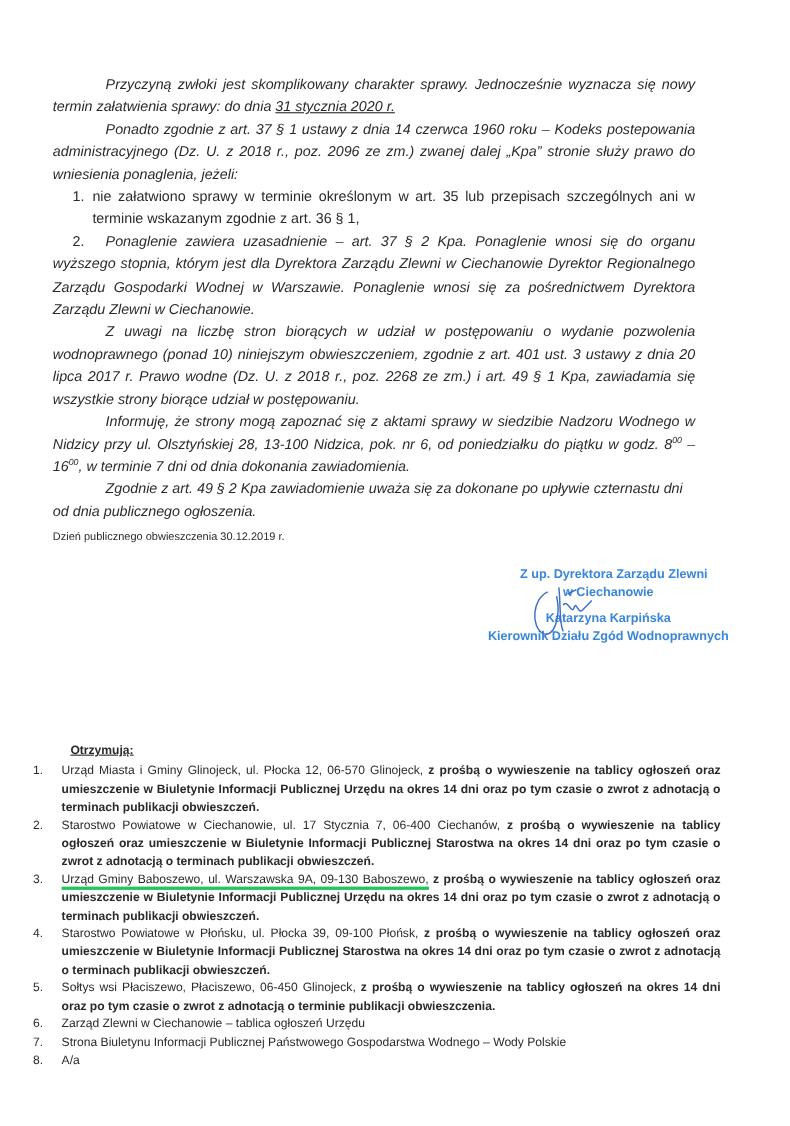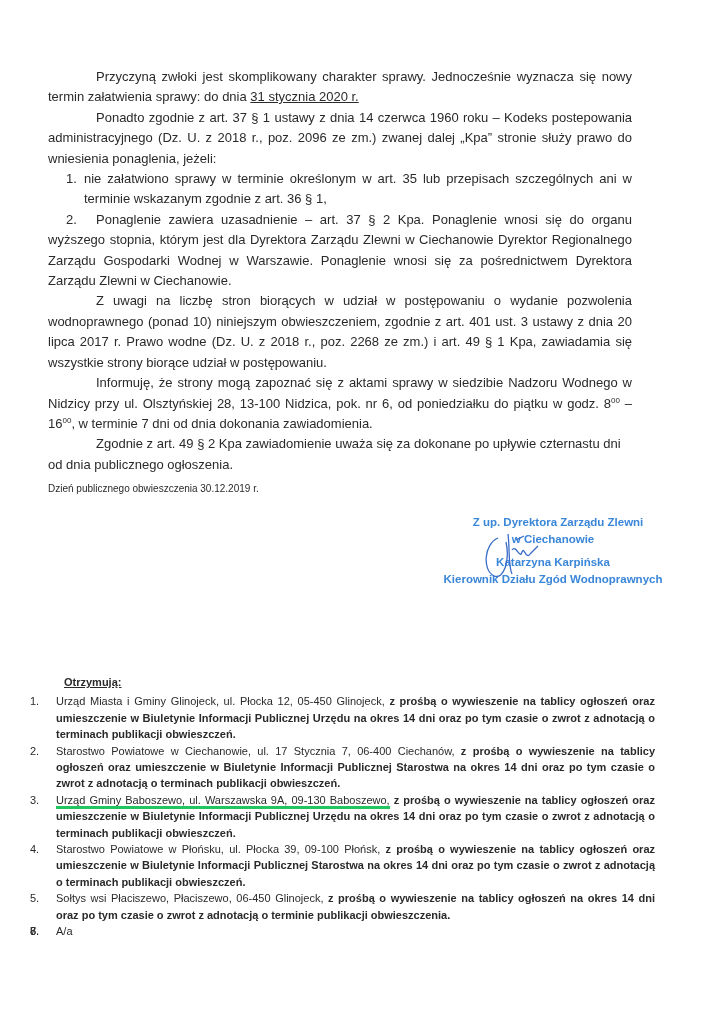--- a/index.html
+++ b/index.html
@@ -1,21 +1,21 @@
 <!DOCTYPE html>
 <html><head>
 <meta charset="utf-8">
 <style>
   html, body { margin: 0; padding: 0; background: #ffffff; }
   body { width: 718px; height: 1024px; position: relative; overflow: hidden;
          font-family: "Liberation Sans", sans-serif; color: #2a2a2a; }
   .page { position: absolute; left: 0; top: 0; width: 718px; height: 1024px; background: #fff; }
 
   .body-text { position: absolute; left: 48px; width: 584px; font-size: 13px; line-height: 20.4px; text-align: justify; }
-  .p { margin: 0; }
+  .p { margin: 0; font-style: italic; }
   .indent { text-indent: 48px; }
   .u { text-decoration: underline; }
   ol.kpa { margin: 0; padding: 0; list-style: none; }
   ol.kpa li { position: relative; padding-left: 36px; }
   ol.kpa li .num { position: absolute; left: 18px; top: 0; }
   sup { font-size: 8px; line-height: 0; }
 
   .date-line { position: absolute; left: 48px; top: 483px; font-size: 10px; }
 
   .sig { position: absolute; left: 418px; top: 514px; width: 270px; color: #3a86d8; font-weight: bold; font-size: 11.5px; line-height: 17px; text-align: center; }
@@ -60,23 +60,23 @@
     <div class="name">Katarzyna Karpińska</div>
     <div class="role">Kierownik Działu Zgód Wodnoprawnych</div>
   </div>
   <svg class="scribble" viewBox="0 0 70 50">
     <path d="M18 8 C4 14 2 40 14 46 C24 50 30 30 26 12 M28 4 C30 20 28 36 32 44 M32 20 C36 14 40 30 42 22 C44 16 46 30 50 24 M50 24 L58 16 M36 10 L44 6" fill="none" stroke="#3a6cc8" stroke-width="1.3"></path>
   </svg>
 
   <div class="recipients">
     <div class="rec-title">Otrzymują:</div>
     <ol class="rec">
-      <li><span class="num">1.</span><span>Urząd Miasta i Gminy Glinojeck, ul. Płocka 12, 05-450 Glinojeck,</span><span class="b"> z prośbą o wywieszenie na tablicy ogłoszeń oraz umieszczenie w Biuletynie Informacji Publicznej Urzędu na okres 14 dni oraz po tym czasie o zwrot z adnotacją o terminach publikacji obwieszczeń.</span></li>
+      <li><span class="num">1.</span><span>Urząd Miasta i Gminy Glinojeck, ul. Płocka 12, 06-570 Glinojeck,</span><span class="b"> z prośbą o wywieszenie na tablicy ogłoszeń oraz umieszczenie w Biuletynie Informacji Publicznej Urzędu na okres 14 dni oraz po tym czasie o zwrot z adnotacją o terminach publikacji obwieszczeń.</span></li>
       <li><span class="num">2.</span><span>Starostwo Powiatowe w Ciechanowie, ul. 17 Stycznia 7, 06-400 Ciechanów,</span><span class="b"> z prośbą o wywieszenie na tablicy ogłoszeń oraz umieszczenie w Biuletynie Informacji Publicznej Starostwa na okres 14 dni oraz po tym czasie o zwrot z adnotacją o terminach publikacji obwieszczeń.</span></li>
       <li><span class="num">3.</span><span class="blue-ul">Urząd Gminy Baboszewo, ul. Warszawska 9A, 09-130 Baboszewo,</span><span class="b"> z prośbą o wywieszenie na tablicy ogłoszeń oraz umieszczenie w Biuletynie Informacji Publicznej Urzędu na okres 14 dni oraz po tym czasie o zwrot z adnotacją o terminach publikacji obwieszczeń.</span></li>
       <li><span class="num">4.</span><span>Starostwo Powiatowe w Płońsku, ul. Płocka 39, 09-100 Płońsk,</span><span class="b"> z prośbą o wywieszenie na tablicy ogłoszeń oraz umieszczenie w Biuletynie Informacji Publicznej Starostwa na okres 14 dni oraz po tym czasie o zwrot z adnotacją o terminach publikacji obwieszczeń.</span></li>
       <li><span class="num">5.</span><span>Sołtys wsi Płaciszewo, Płaciszewo, 06-450  Glinojeck,</span><span class="b"> z prośbą o wywieszenie na tablicy ogłoszeń na okres 14 dni oraz po tym czasie o zwrot z adnotacją o terminie publikacji obwieszczenia.</span></li>
-      <li><span class="num">6.</span></li>
-      <li><span class="num">7.</span></li>
+      <li><span class="num">6.</span><span>Zarząd Zlewni w Ciechanowie – tablica ogłoszeń Urzędu</span></li>
+      <li><span class="num">7.</span><span>Strona Biuletynu Informacji Publicznej Państwowego Gospodarstwa Wodnego – Wody Polskie</span></li>
       <li><span class="num">8.</span><span>A/a</span></li>
     </ol>
   </div>
 </div>
 
 </body></html>

